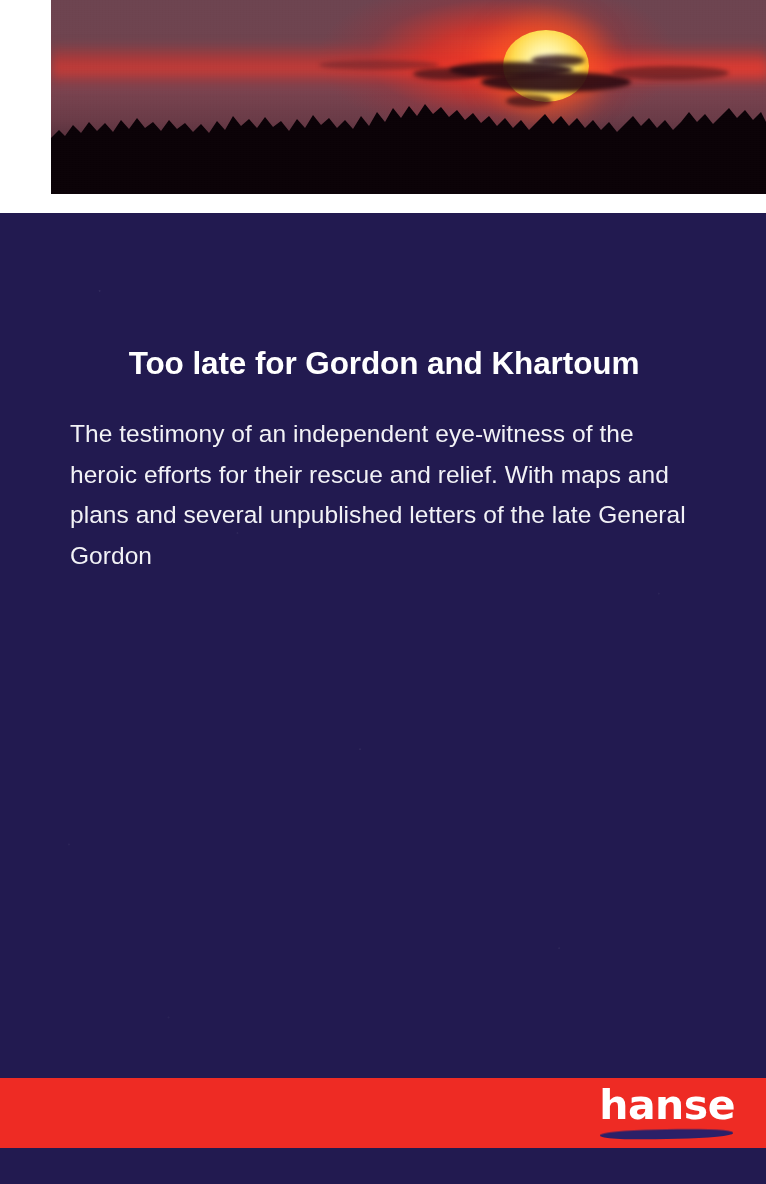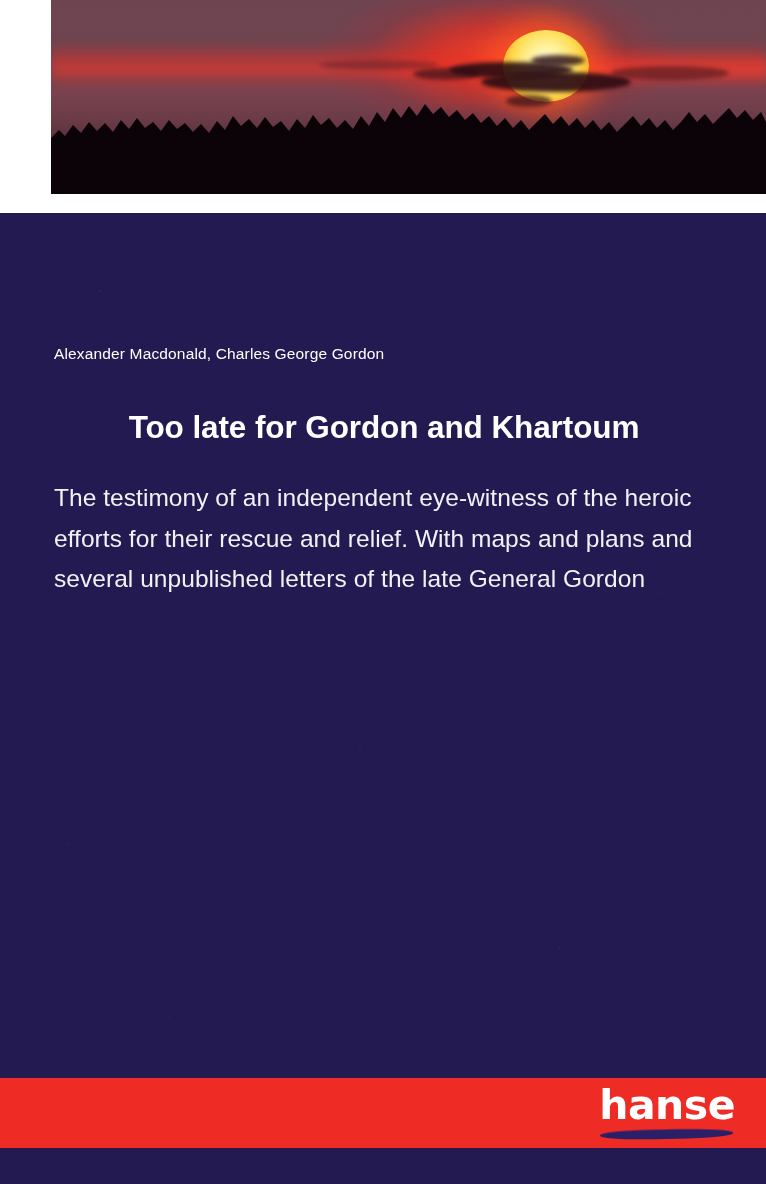--- a/index.html
+++ b/index.html
@@ -191,21 +191,21 @@
     margin: 0 0 32px 0;
     text-align: center;
   }
 
   .subtitle {
     color: #f2f2f6;
     font-size: 24.5px;
     font-weight: 400;
     line-height: 40.5px;
     letter-spacing: 0.05px;
-    margin: 0;
+    margin: 16px;
     max-width: 664px;
   }
 
   
   .red-band {
     position: absolute;
     left: 0;
     top: 1078px;
     width: 766px;
     height: 70px;
@@ -286,21 +286,20 @@
           L590,28 L598,20 L606,30 L614,22 L622,32 L630,24 L638,14 L646,24
           L654,16 L662,26 L670,18 L678,10 L686,20 L694,12 L702,22 L710,14
           L715,24 L715,96 L0,96 Z"></path>
       </svg>
     </div>
     <div class="photo-grain"></div>
   </div>
 
   <div class="navy-panel">
     <div class="text-block">
-      <p class="authors">Alexander Macdonald, Charles George Gordon</p>
       <h1 class="title">Too late for Gordon and Khartoum</h1>
       <p class="subtitle">The testimony of an independent eye-witness of the heroic efforts for their rescue and relief. With maps and plans and several unpublished letters of the late General Gordon</p>
     </div>
   </div>
 
   <div class="red-band">
     <div class="logo">
       <span class="logo-word">hanse</span>
       <span class="logo-swoosh"></span>
     </div>

